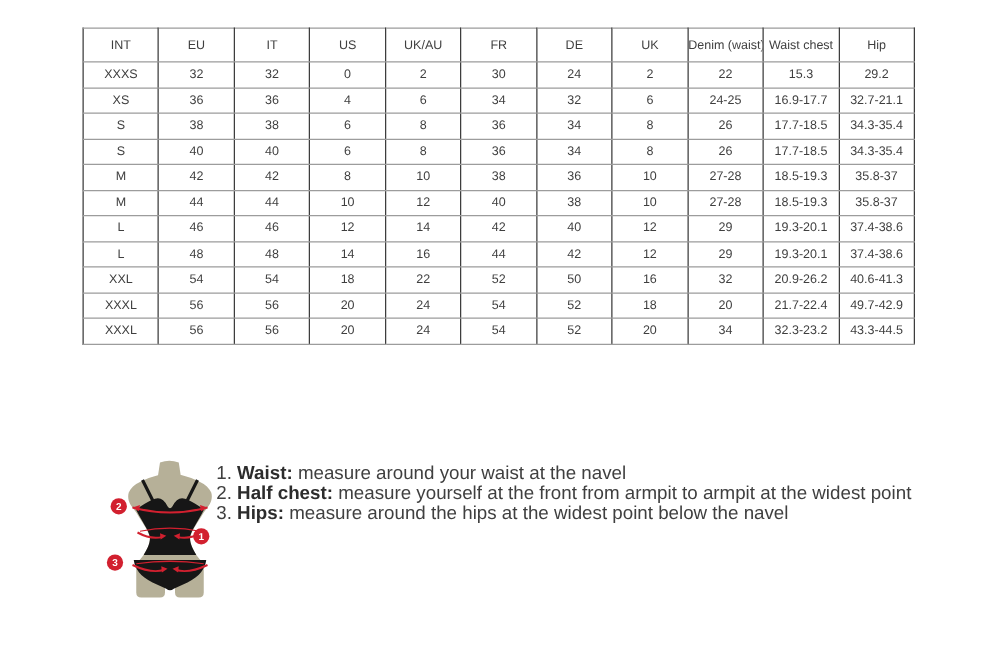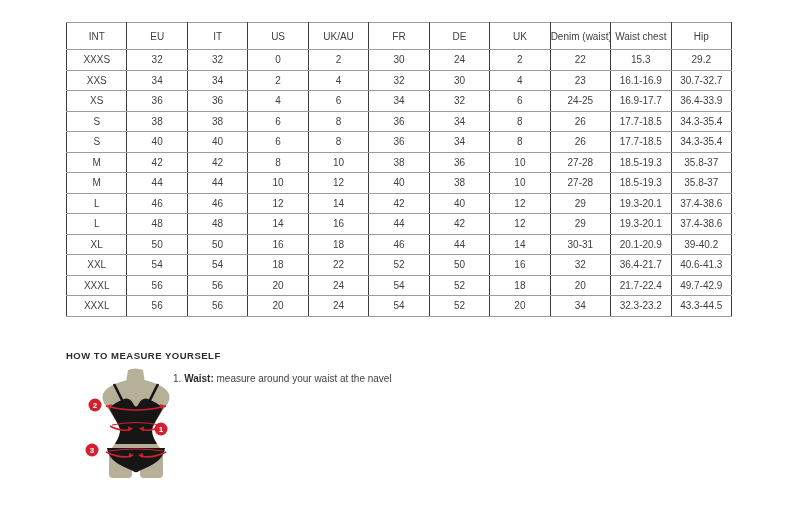--- a/index.html
+++ b/index.html
@@ -31,21 +31,21 @@
   table.size-chart td{height:20.5px;}
 
   
   .measure{position:absolute;left:66px;top:346px;width:640px;height:165px;}
   .measure-heading{
     position:absolute;left:0;top:4px;
     font-size:9.5px;font-weight:700;letter-spacing:.5px;color:#2c2c2c;
   }
   .figure-box{position:absolute;left:10px;top:22px;width:116px;height:114px;}
   .steps{position:absolute;left:107px;top:25px;list-style:none;}
-  .steps li{font-size:10px;line-height:16.2px;color:var(--text);white-space:nowrap;}
+  .steps li{font-size:15px;line-height:16.2px;color:var(--text);white-space:nowrap;}
   .steps li b{font-weight:700;color:#2c2c2c;}
   .badge-num{font:700 8px "Liberation Sans",sans-serif;fill:#fff;}
 </style>
 </head>
 <body>
 
 <div class="page">
 
   <div class="chart-wrap">
     <table class="size-chart">
@@ -72,44 +72,31 @@
             <td>0</td>
             <td>2</td>
             <td>30</td>
             <td>24</td>
             <td>2</td>
             <td>22</td>
             <td>15.3</td>
             <td>29.2</td>
           </tr>
           <tr>
-            <td>XXS</td>
-            <td>34</td>
-            <td>34</td>
-            <td>2</td>
-            <td>4</td>
-            <td>32</td>
-            <td>30</td>
-            <td>4</td>
-            <td>23</td>
-            <td>16.1-16.9</td>
-            <td>30.7-32.7</td>
-          </tr>
-          <tr>
             <td>XS</td>
             <td>36</td>
             <td>36</td>
             <td>4</td>
             <td>6</td>
             <td>34</td>
             <td>32</td>
             <td>6</td>
             <td>24-25</td>
             <td>16.9-17.7</td>
-            <td>36.4-33.9</td>
+            <td>32.7-21.1</td>
           </tr>
           <tr>
             <td>S</td>
             <td>38</td>
             <td>38</td>
             <td>6</td>
             <td>8</td>
             <td>36</td>
             <td>34</td>
             <td>8</td>
@@ -176,43 +163,30 @@
             <td>14</td>
             <td>16</td>
             <td>44</td>
             <td>42</td>
             <td>12</td>
             <td>29</td>
             <td>19.3-20.1</td>
             <td>37.4-38.6</td>
           </tr>
           <tr>
-            <td>XL</td>
-            <td>50</td>
-            <td>50</td>
-            <td>16</td>
-            <td>18</td>
-            <td>46</td>
-            <td>44</td>
-            <td>14</td>
-            <td>30-31</td>
-            <td>20.1-20.9</td>
-            <td>39-40.2</td>
-          </tr>
-          <tr>
             <td>XXL</td>
             <td>54</td>
             <td>54</td>
             <td>18</td>
             <td>22</td>
             <td>52</td>
             <td>50</td>
             <td>16</td>
             <td>32</td>
-            <td>36.4-21.7</td>
+            <td>20.9-26.2</td>
             <td>40.6-41.3</td>
           </tr>
           <tr>
             <td>XXXL</td>
             <td>56</td>
             <td>56</td>
             <td>20</td>
             <td>24</td>
             <td>54</td>
             <td>52</td>
@@ -232,21 +206,20 @@
             <td>20</td>
             <td>34</td>
             <td>32.3-23.2</td>
             <td>43.3-44.5</td>
           </tr>
         </tbody>
     </table>
   </div>
 
   <div class="measure">
-    <div class="measure-heading">HOW TO MEASURE YOURSELF</div>
 
     <div class="figure-box">
       <svg width="116" height="114" viewBox="0 0 116 114" xmlns="http://www.w3.org/2000/svg">
 
         <path fill="var(--mannequin-tan)" d="M33,80 L56,80 L56,106 Q56,110 52,110 L37,110 Q33,110 33,106 Z M64,80 L87,80 L87,106 Q87,110 83,110 L68,110 Q64,110 64,106 Z"></path>
 
         <path fill="var(--mannequin-tan)" d="M52,2 Q59.5,-1 67,2 L69,15 L50,15 Z"></path>
 
         <path fill="var(--mannequin-tan)" d="M51,12 C40,15 30,19 27,26 C25,33 30,38 33,42 C39,52 43,57 44,62 C44,70 38,78 32,84 L32,86 L88,86 L88,84 C82,78 76,70 76,62 C77,57 81,52 87,42 C90,38 95,33 93,26 C90,19 80,15 69,12 Z"></path>
 
@@ -289,16 +262,18 @@
         </g>
         <g>
           <circle cx="16" cy="82" r="6.5" fill="var(--accent-red)"></circle>
           <text class="badge-num" x="16" y="85" text-anchor="middle">3</text>
         </g>
       </svg>
     </div>
 
     <ol class="steps">
         <li><span>1. </span><b>Waist:</b><span> measure around your waist at the navel</span></li>
+        <li><span>2. </span><b>Half chest:</b><span> measure yourself at the front from armpit to armpit at the widest point</span></li>
+        <li><span>3. </span><b>Hips:</b><span> measure around the hips at the widest point below the navel</span></li>
       </ol>
   </div>
 
 </div>
 
 </body></html>

